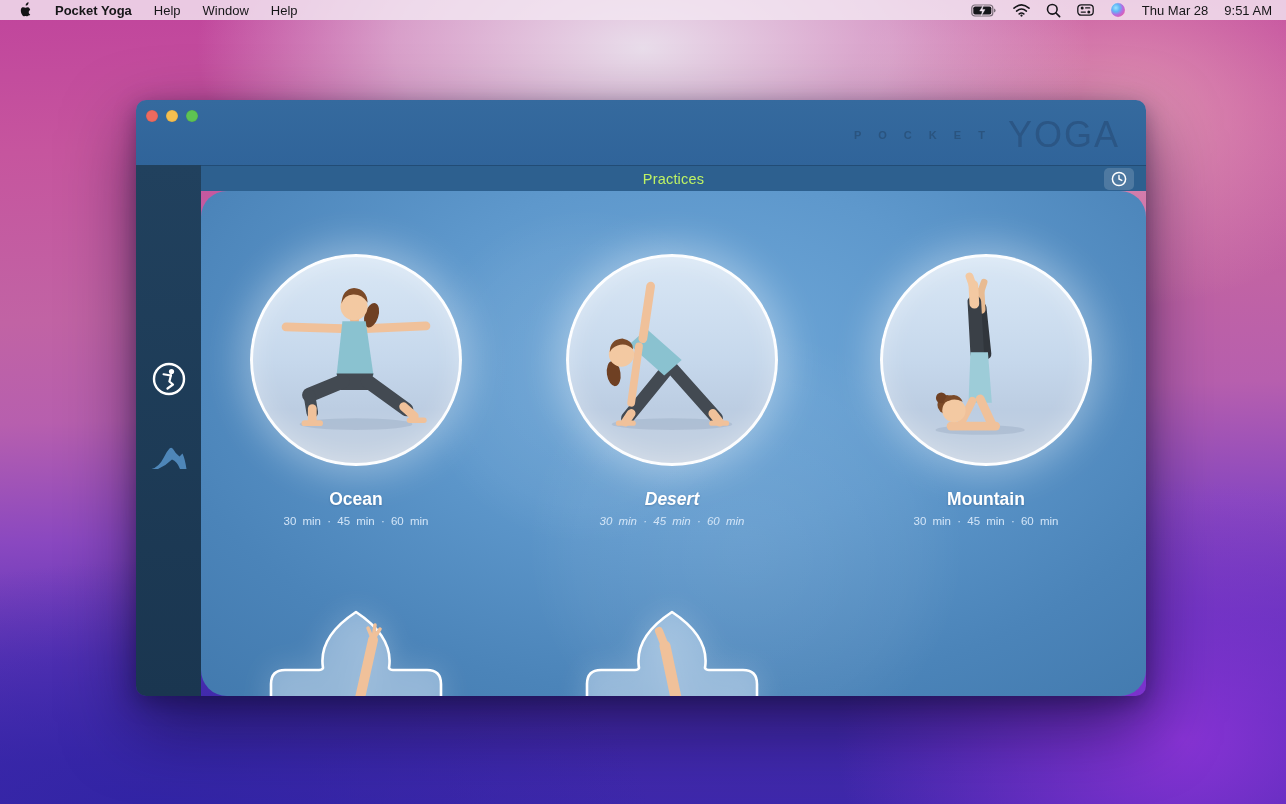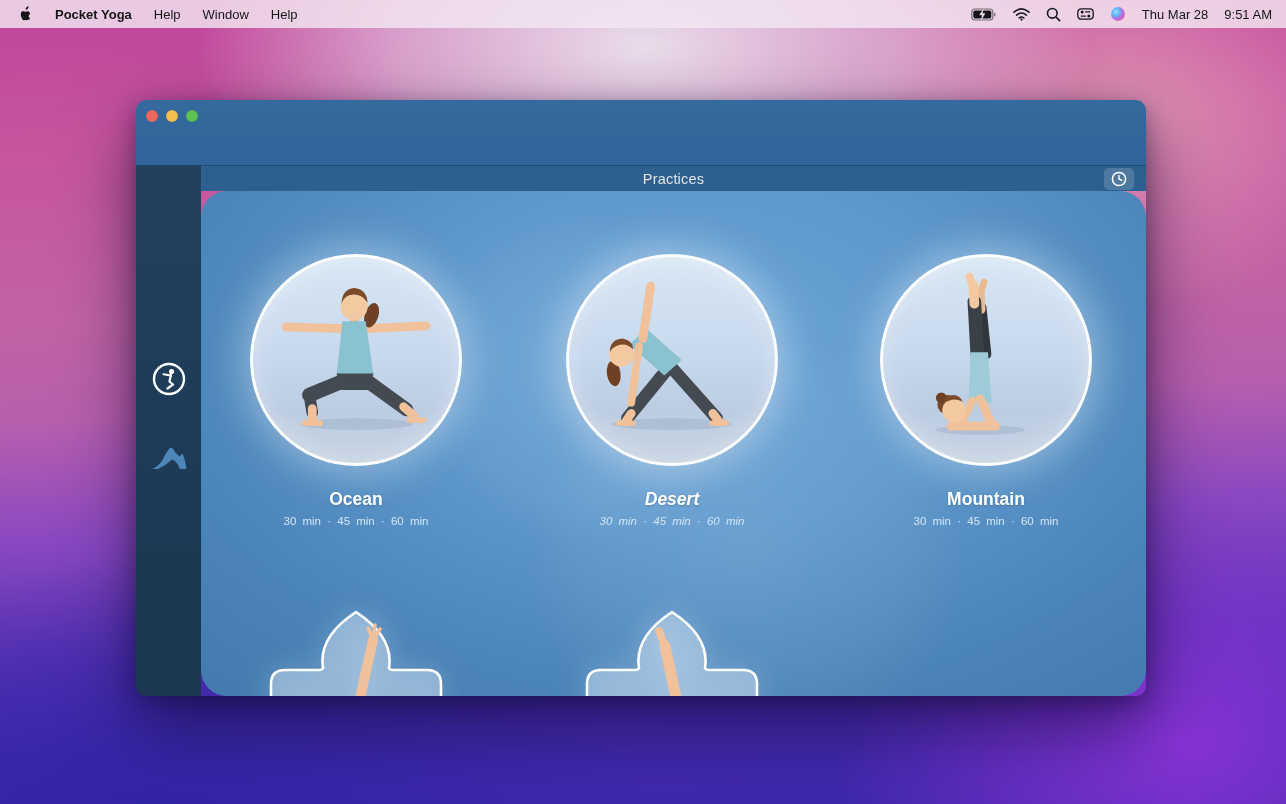--- a/index.html
+++ b/index.html
@@ -16,21 +16,21 @@
     background-image:
       radial-gradient(ellipse 620px 330px at 50% 6%, rgba(235,229,239,0.95) 0%, rgba(235,229,239,0.55) 40%, rgba(235,229,239,0) 72%),
       radial-gradient(ellipse 420px 300px at 87% 14%, rgba(231,167,185,0.75) 0%, rgba(231,167,185,0) 65%),
       radial-gradient(ellipse 560px 420px at 92% 92%, rgba(148,53,219,0.85) 0%, rgba(148,53,219,0) 62%),
       radial-gradient(ellipse 760px 420px at 12% 104%, rgba(48,36,164,0.95) 0%, rgba(48,36,164,0) 66%),
       linear-gradient(178deg, #c0449c 0%, #c6559e 18%, #c163a4 38%, #b75fae 50%, #8a48c0 64%, #5a33b6 78%, #4229ad 90%, #3d28aa 100%);
   }
 
   
   .menubar {
-    position:absolute; top:0; left:0; width:1286px; height:28px;
+    position:absolute; top:0; left:0; width:1286px; height:20px;
     background:rgba(243,231,242,0.82);
     display:flex; align-items:center; justify-content:space-between;
     padding:0 14px 0 18px; font-size:13px; color:#161618;
   }
   .mb-left { display:flex; align-items:center; gap:22px; }
   .mb-right { display:flex; align-items:center; gap:16px; }
   .mb-app { font-weight:700; }
   .mb-item { cursor:default; }
   .mb-icon { display:flex; align-items:center; }
   .mb-time, .mb-date { font-size:13px; }
@@ -64,21 +64,21 @@
   .side-icon.practices { top:196px; }
   .side-icon.poses { top:276px; }
 
   
   .main { flex:1; display:flex; flex-direction:column; min-width:0; }
   .topbar {
     position:relative; height:26px; flex:0 0 26px;
     background:#2d608f; border-top:1px solid rgba(15,40,70,0.35);
     display:flex; align-items:center; justify-content:center;
   }
-  .topbar-title { color:#e5e5e5; font-size:14.5px; font-weight:500; letter-spacing:.2px; }
+  .topbar-title { color:#bef264; font-size:14.5px; font-weight:500; letter-spacing:.2px; }
   .clock-btn {
     position:absolute; right:12px; top:2px; width:30px; height:22px;
     border:none; border-radius:5px; background:rgba(255,255,255,0.16);
     display:flex; align-items:center; justify-content:center; cursor:pointer; padding:0;
   }
 
   
   .content {
     position:relative; flex:1; overflow:hidden;
     background:radial-gradient(ellipse 820px 520px at 52% 32%,
@@ -178,20 +178,24 @@
     </div>
   </div>
 
   <div class="window">
 
     <div class="titlebar">
       <div class="lights">
         <span class="light close"></span>
         <span class="light min"></span>
         <span class="light zoom"></span>
+      </div>
+      <div class="logo">
+        <span class="logo-pocket">P O C K E T</span>
+        <span class="logo-yoga">YOGA</span>
       </div>
     </div>
 
     <div class="window-body">
 
       <div class="sidebar">
         <div class="side-icon practices">
           <svg width="36" height="36" viewBox="0 0 36 36">
             <circle cx="18" cy="18" r="15" fill="none" stroke="#ffffff" stroke-width="2.4"></circle>
             <circle cx="20.5" cy="10.5" r="2.6" fill="#ffffff"></circle>

